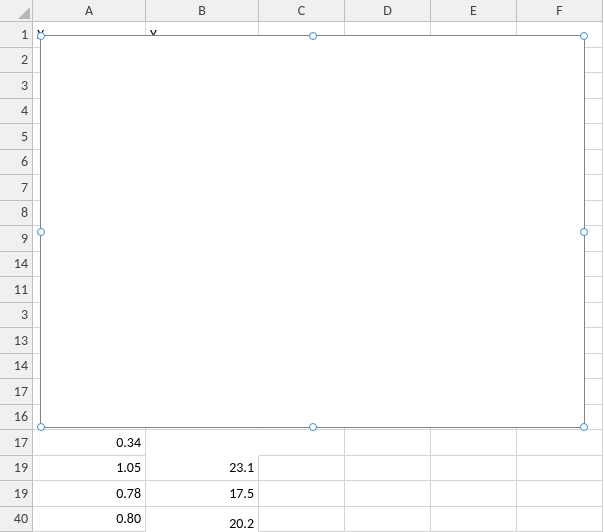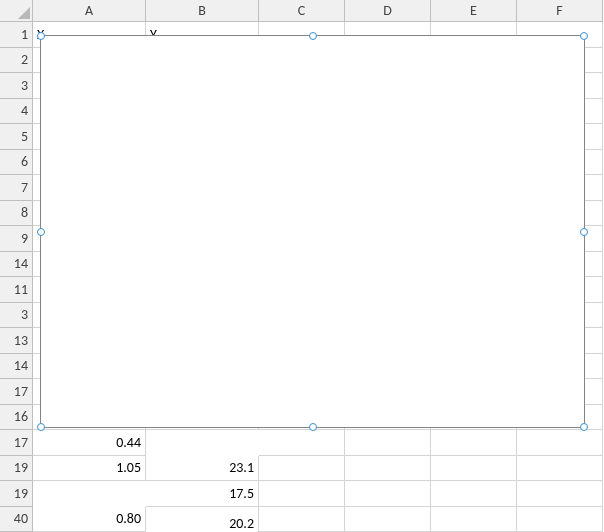--- a/index.html
+++ b/index.html
@@ -247,41 +247,44 @@
     <div class="cell data-left" style="left: 33px; top: 404.5px; width: 113px; height: 25.5px;"></div>
     <div class="cell data-left" style="left: 146px; top: 404.5px; width: 113px; height: 25.5px;"></div>
     <div class="cell data-left" style="left: 259px; top: 404.5px; width: 86px; height: 25.5px;"></div>
     <div class="cell data-left" style="left: 345px; top: 404.5px; width: 86px; height: 25.5px;"></div>
     <div class="cell data-left" style="left: 431px; top: 404.5px; width: 86px; height: 25.5px;"></div>
     <div class="cell data-left" style="left: 517px; top: 404.5px; width: 86px; height: 25.5px;"></div>
     <div class="cell row-header" style="left: 0px; top: 430px; width: 33px; height: 25.5px;">
       <span>17</span>
     </div>
     <div class="cell data-right" style="left: 33px; top: 430px; width: 113px; height: 25.5px;">
-      <span>0.44</span>
+      <span>0.34</span>
     </div>
     <div class="cell data-left" style="left: 259px; top: 430px; width: 86px; height: 25.5px;"></div>
     <div class="cell data-left" style="left: 345px; top: 430px; width: 86px; height: 25.5px;"></div>
     <div class="cell data-left" style="left: 431px; top: 430px; width: 86px; height: 25.5px;"></div>
     <div class="cell data-left" style="left: 517px; top: 430px; width: 86px; height: 25.5px;"></div>
     <div class="cell row-header" style="left: 0px; top: 455.5px; width: 33px; height: 25.5px;">
       <span>19</span>
     </div>
     <div class="cell data-right" style="left: 33px; top: 455.5px; width: 113px; height: 25.5px;">
       <span>1.05</span>
     </div>
     <div class="cell data-right" style="left: 146px; top: 455.5px; width: 113px; height: 25.5px;">
       <span>23.1</span>
     </div>
     <div class="cell data-left" style="left: 259px; top: 455.5px; width: 86px; height: 25.5px;"></div>
     <div class="cell data-left" style="left: 345px; top: 455.5px; width: 86px; height: 25.5px;"></div>
     <div class="cell data-left" style="left: 431px; top: 455.5px; width: 86px; height: 25.5px;"></div>
     <div class="cell data-left" style="left: 517px; top: 455.5px; width: 86px; height: 25.5px;"></div>
     <div class="cell row-header" style="left: 0px; top: 481px; width: 33px; height: 25.5px;">
       <span>19</span>
+    </div>
+    <div class="cell data-right" style="left: 33px; top: 481px; width: 113px; height: 25.5px;">
+      <span>0.78</span>
     </div>
     <div class="cell data-right" style="left: 146px; top: 481px; width: 113px; height: 25.5px;">
       <span>17.5</span>
     </div>
     <div class="cell data-left" style="left: 259px; top: 481px; width: 86px; height: 25.5px;"></div>
     <div class="cell data-left" style="left: 345px; top: 481px; width: 86px; height: 25.5px;"></div>
     <div class="cell data-left" style="left: 431px; top: 481px; width: 86px; height: 25.5px;"></div>
     <div class="cell data-left" style="left: 517px; top: 481px; width: 86px; height: 25.5px;"></div>
     <div class="cell row-header" style="left: 0px; top: 506.5px; width: 33px; height: 25.5px;">
       <span>40</span>

